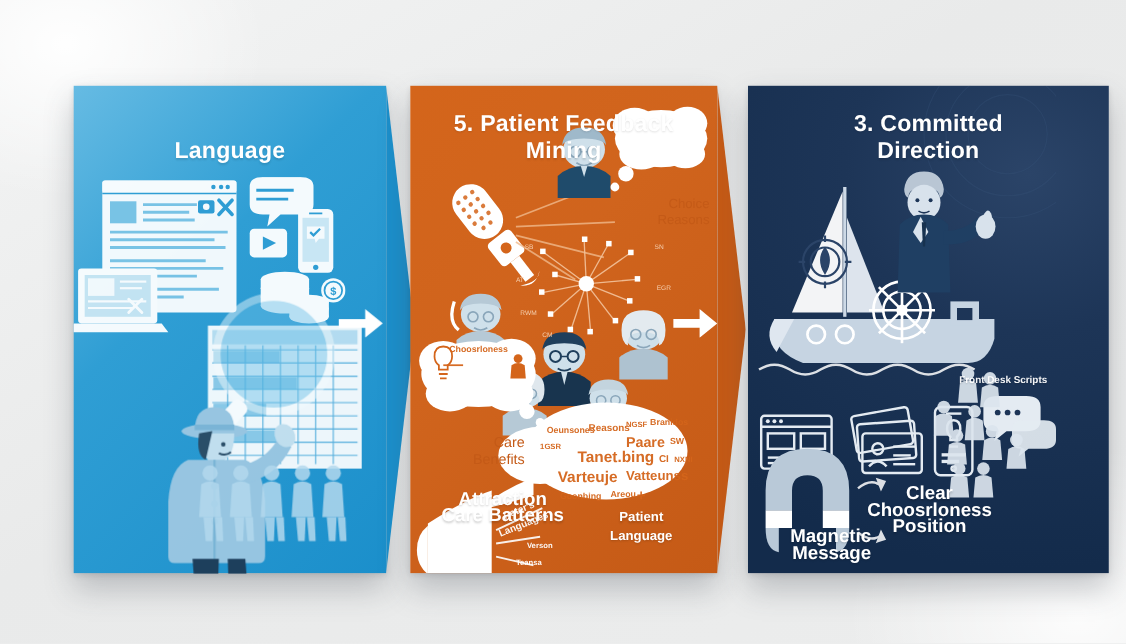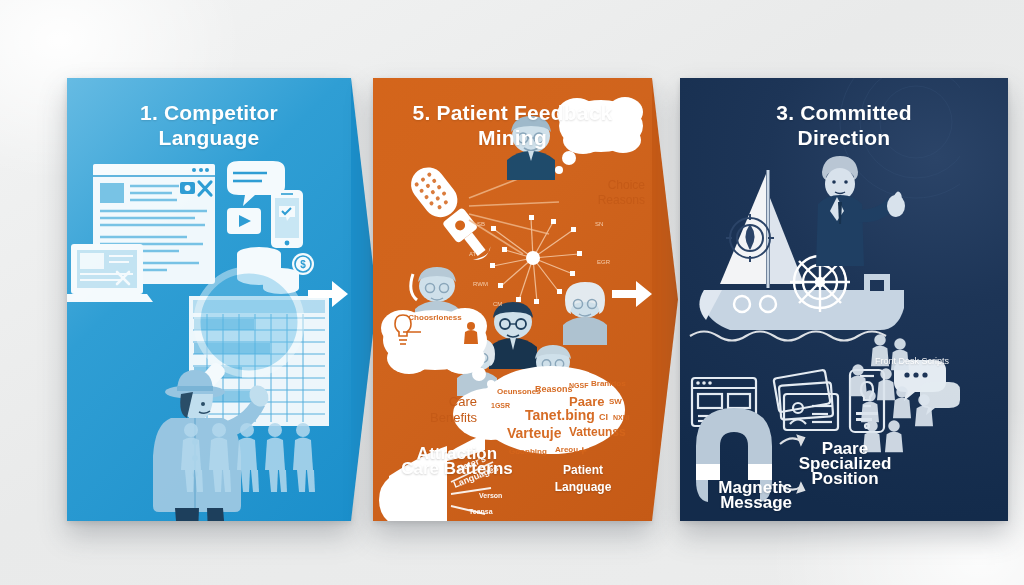--- a/index.html
+++ b/index.html
@@ -47,21 +47,21 @@
     padding:0 18px;box-sizing:border-box;
     text-shadow:0 1px 2px rgba(0,0,0,.12);
   }
   .art{position:absolute;left:0;top:0;width:100%;height:100%;}
   .art svg{position:absolute;left:0;top:0;}
 
   .lbl{
     position:absolute;color:#fff;font-weight:bold;text-align:center;
     line-height:16px;text-shadow:0 1px 2px rgba(0,0,0,.18);
   }
-  .lbl.sm{font-size:9px;line-height:11px;font-weight:normal;margin-top:16px;}
+  .lbl.sm{font-size:9px;line-height:11px;font-weight:bold;}
   .lbl.md{font-size:17px;line-height:15px;}
   .lbl.lg{font-size:12px;line-height:17px;}
   .bubtxt{
     position:absolute;color:#c45a17;font-weight:normal;text-align:right;
     font-size:12px;line-height:15px;
   }
   .blur-sm{filter:blur(.6px);opacity:.95;}
 </style>
 </head>
 <body>
@@ -246,21 +246,21 @@
               <circle cx="0" cy="0" r="7"></circle>
                 <path d="M-8 10 q8-5 16 0 l2 30 h-20 z"></path>
                 <path d="M-6 40 l2 22 h6 l1-22 z"></path>
                 <path d="M4 40 l2 22 h6 l-1-22 z"></path>
             </g>
           </g>
         </g>
       </svg>
     </div>
     <div class="ptitle">
-      <span>1. Competitor</span><br>
+      <br>
       <span>Language</span>
     </div>
   </div>
   <div class="chev" id="c1"></div>
   <div class="arrow" id="a1">
     <svg width="40" height="26" viewBox="0 0 40 26">
       <path d="M0 9 h24 v-9 l16 13 l-16 13 v-9 h-24 z" fill="#ffffff"></path>
     </svg>
   </div>
 
@@ -677,21 +677,21 @@
       </svg>
     </div>
     <div class="ptitle">
       <span>3. Committed</span><br>
       <span>Direction</span>
     </div>
     <div class="lbl sm blur-sm" style="left:186px;top:262px;width:92px;">
       <span>Front Desk Scripts</span>
     </div>
     <div class="lbl md" style="left:100px;top:363px;width:130px;">
-      <span>Paare Specialized</span><br>
+      <span>Clear Choosrloness</span><br>
       <span>Position</span>
     </div>
     <div class="lbl md" style="left:8px;top:402px;width:104px;text-align:right;">
       <span>Magnetic</span><br>
       <span>Message</span>
     </div>
   </div>
 </div>
 
 </body></html>

